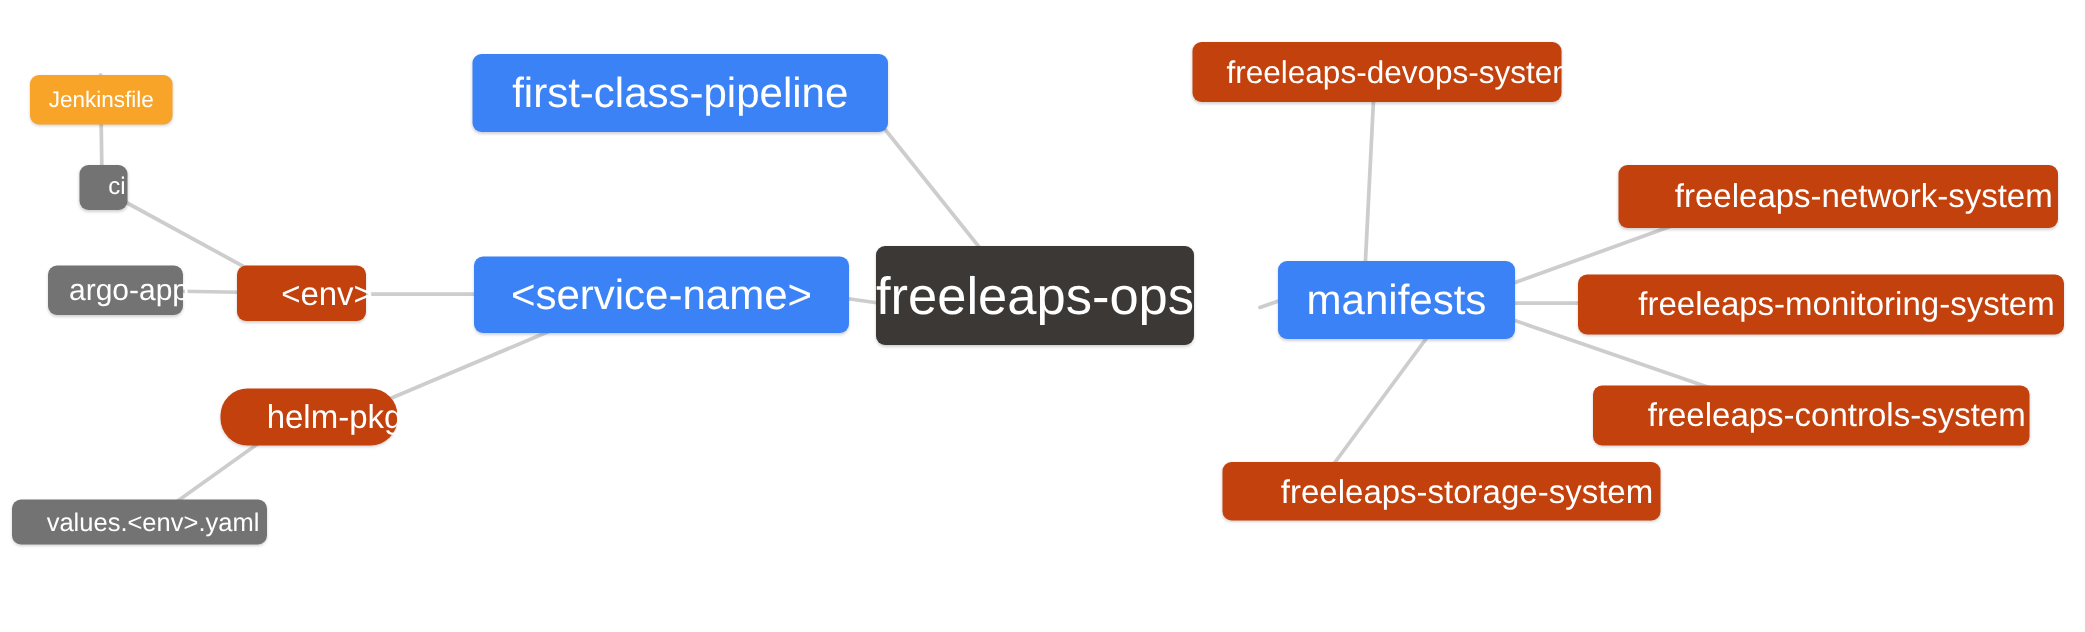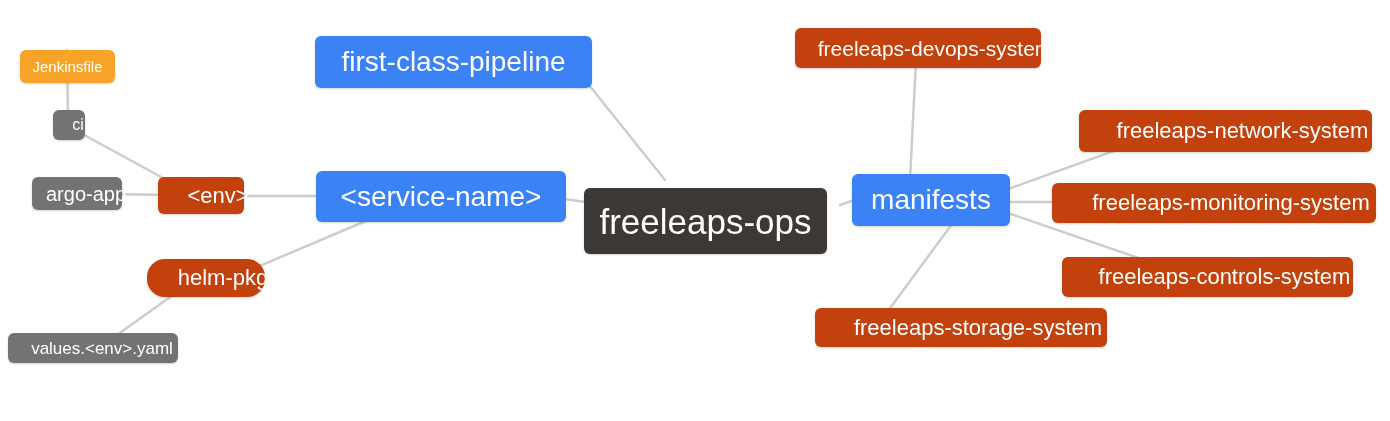--- a/index.html
+++ b/index.html
@@ -79,21 +79,21 @@
   <div class="node red" style="left:32px; top:177px; width:90px; height:33px; font-size:20px;">argo-app</div>
 
   <div class="node blue" style="left:315px; top:36px; width:277px; height:52px; font-size:28px;">first-class-pipeline</div>
 
   <div class="node blue" style="left:316px; top:171px; width:250px; height:51px; font-size:28px;">&lt;service-name&gt;</div>
 
   <div class="node green" style="left:147px; top:259px; width:118px; height:38px; font-size:22px;border-radius:18px;">helm-pkg</div>
 
   <div class="node red" style="left:8px; top:333px; width:170px; height:30px; font-size:17px;">values.&lt;env&gt;.yaml</div>
 
-  <div class="node dark" style="left:584px; top:188px; width:243px; height:66px; font-size:35px;">freeleaps-ops</div>
+  <div class="node dark" style="left:584px; top:164px; width:212px; height:66px; font-size:35px;">freeleaps-ops</div>
 
   <div class="node blue" style="left:852px; top:174px; width:158px; height:52px; font-size:28px;">manifests</div>
 
   <div class="node green" style="left:795px; top:28px; width:246px; height:40px; font-size:21px;">freeleaps-devops-system</div>
 
   <div class="node green" style="left:1055px; top:110px; width:293px; height:42px; font-size:22px;margin-left:24px;">freeleaps-network-system</div>
 
   <div class="node green" style="left:1052px; top:183px; width:324px; height:40px; font-size:22px;">freeleaps-monitoring-system</div>
 
   <div class="node green" style="left:1062px; top:257px; width:291px; height:40px; font-size:22px;">freeleaps-controls-system</div>

